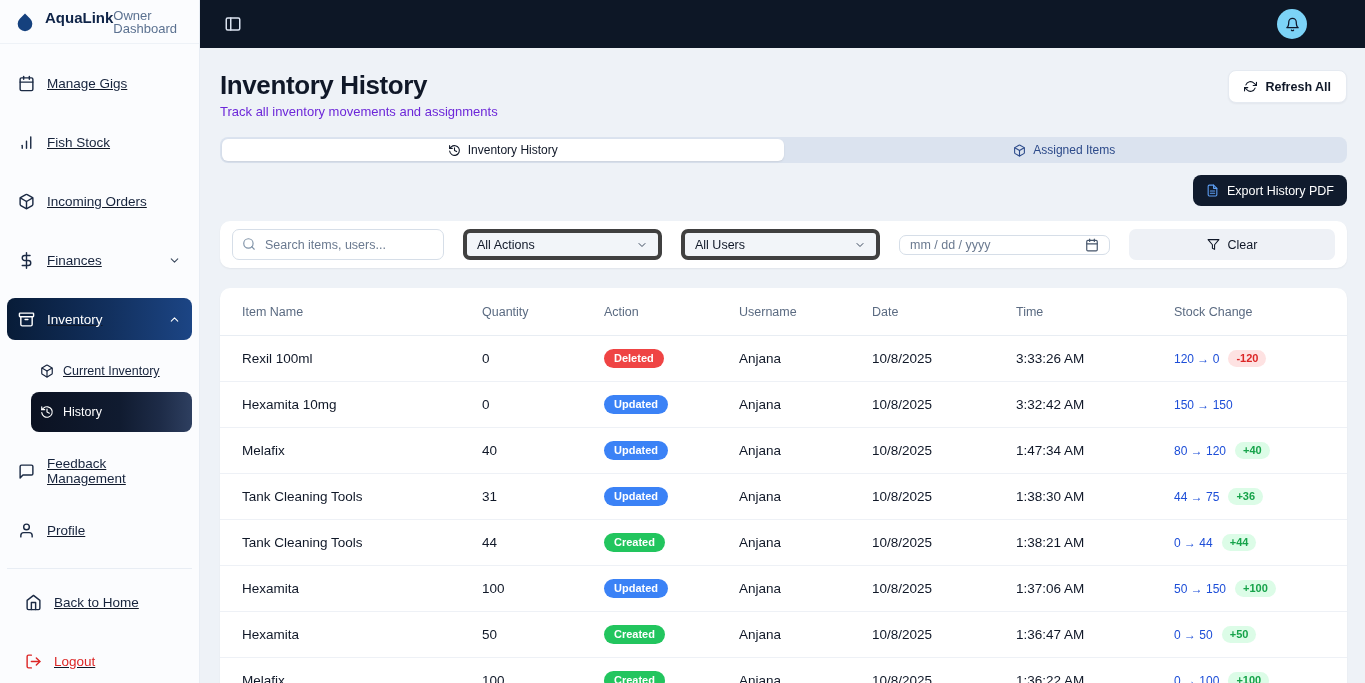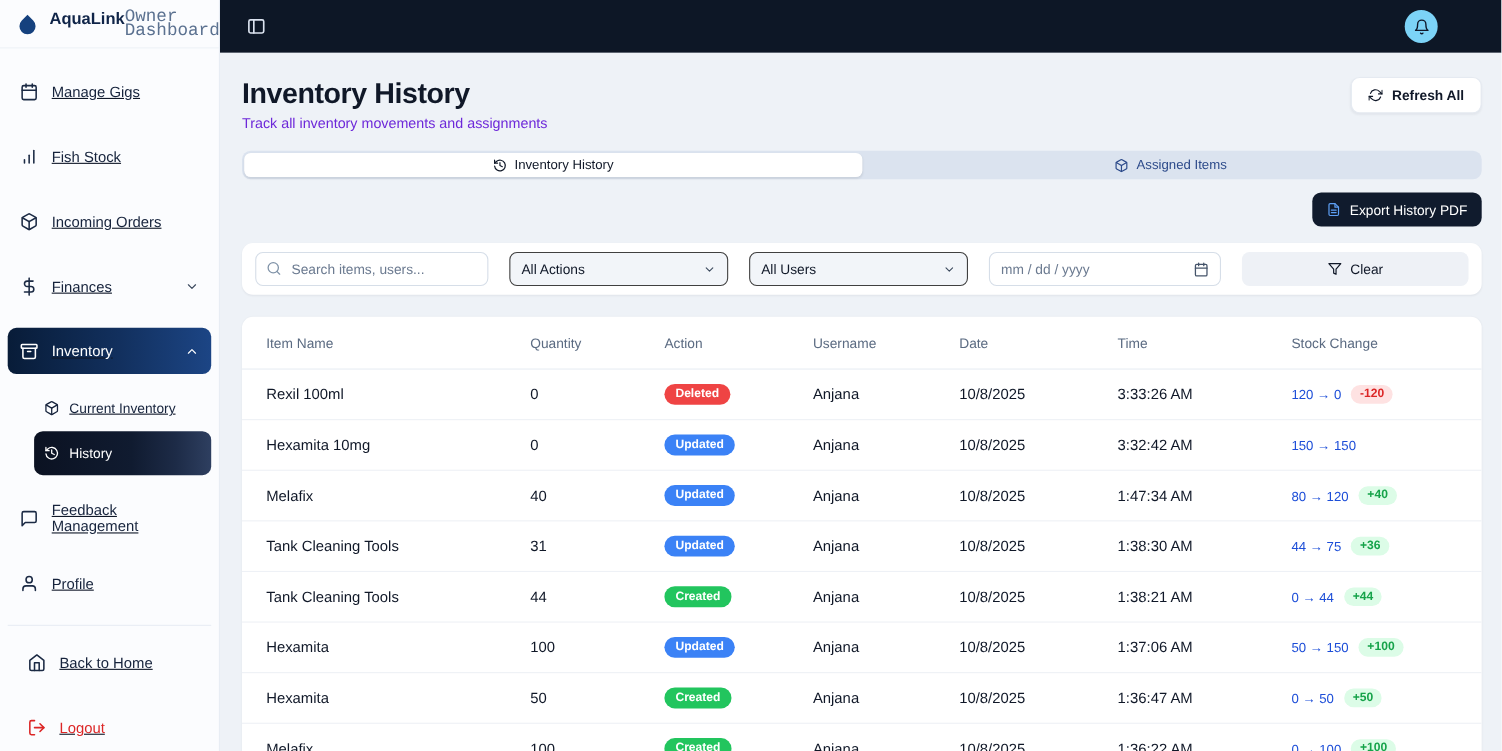--- a/index.html
+++ b/index.html
@@ -16,21 +16,21 @@
   
   .sidebar {
     width:200px; height:683px; background:#fbfcfe; border-right:1px solid #e8edf4;
     display:flex; flex-direction:column; overflow:hidden; flex:none;
   }
   .brand { height:62px; display:flex; align-items:center; gap:9px; padding:0 14px; border-bottom:1px solid #eef2f7; }
   .brand .logo { width:22px; height:22px; }
   .brand .logo svg { width:22px; height:22px; }
   .brand-text { display:flex; flex-direction:row; }
   .brand-name { font-size:15px; font-weight:700; color:#0f2448; line-height:17px; }
-  .brand-sub { font-size:16px; color:#5b7190; line-height:13px;font-family:Liberation Mono, monospace; }
+  .brand-sub { font-size:13px; color:#5b7190; line-height:13px; }
 
   .nav { padding:18px 7px 0; display:flex; flex-direction:column; flex:1;text-decoration:underline; }
   .nav-item {
     display:flex; align-items:center; gap:12px; height:42px; padding:0 11px;
     border-radius:8px; font-size:13.5px; color:#16233c; margin-bottom:17px; cursor:pointer;
   }
   .nav-item .ic { width:17px; height:17px; color:#1b2a44; }
   .nav-item .lbl { flex:1; }
   .nav-item .chev { width:13px; height:13px; color:#3c4a5e; }
   .nav-item.active {
@@ -101,27 +101,27 @@
   }
   .search-box { position:relative; width:212px; }
   .search-box .ic { position:absolute; left:10px; top:8px; width:14px; height:14px; color:#8093a8; }
   .search-box input {
     width:100%; height:31px; border:1px solid #d6dee8; border-radius:7px;
     padding:0 10px 0 32px; font-size:12.5px; color:#101828; outline:none;
     font-family:inherit; background:#fff;
   }
   .search-box input::placeholder { color:#6b7a90; }
   .select-box {
-    width:199px; height:31px; border:1px solid #404040; background:#f2f5f9; border-radius:7px;
+    width:199px; height:31px; border:4px solid #404040; background:#f2f5f9; border-radius:7px;
     display:flex; align-items:center; justify-content:space-between; padding:0 10px;
     font-size:12.5px; color:#101828; cursor:pointer;
   }
   .select-box .chev { width:12px; height:12px; color:#3c4a5e; }
   .date-box {
-    width:211px; height:31px; border:1px solid #d6dee8; background:#fff; border-radius:7px;
+    width:211px; height:20px; border:1px solid #d6dee8; background:#fff; border-radius:7px;
     display:flex; align-items:center; justify-content:space-between; padding:0 10px;
     font-size:12.5px; color:#6b7a90; cursor:pointer;
   }
   .date-box .ic { width:14px; height:14px; color:#45546a; }
   .btn-clear {
     width:206px; height:31px; background:#eef1f6; border-radius:7px;
     display:flex; align-items:center; justify-content:center; gap:8px;
     font-size:12.5px; color:#101828; cursor:pointer;
   }
   .btn-clear .ic { width:13px; height:13px; }

